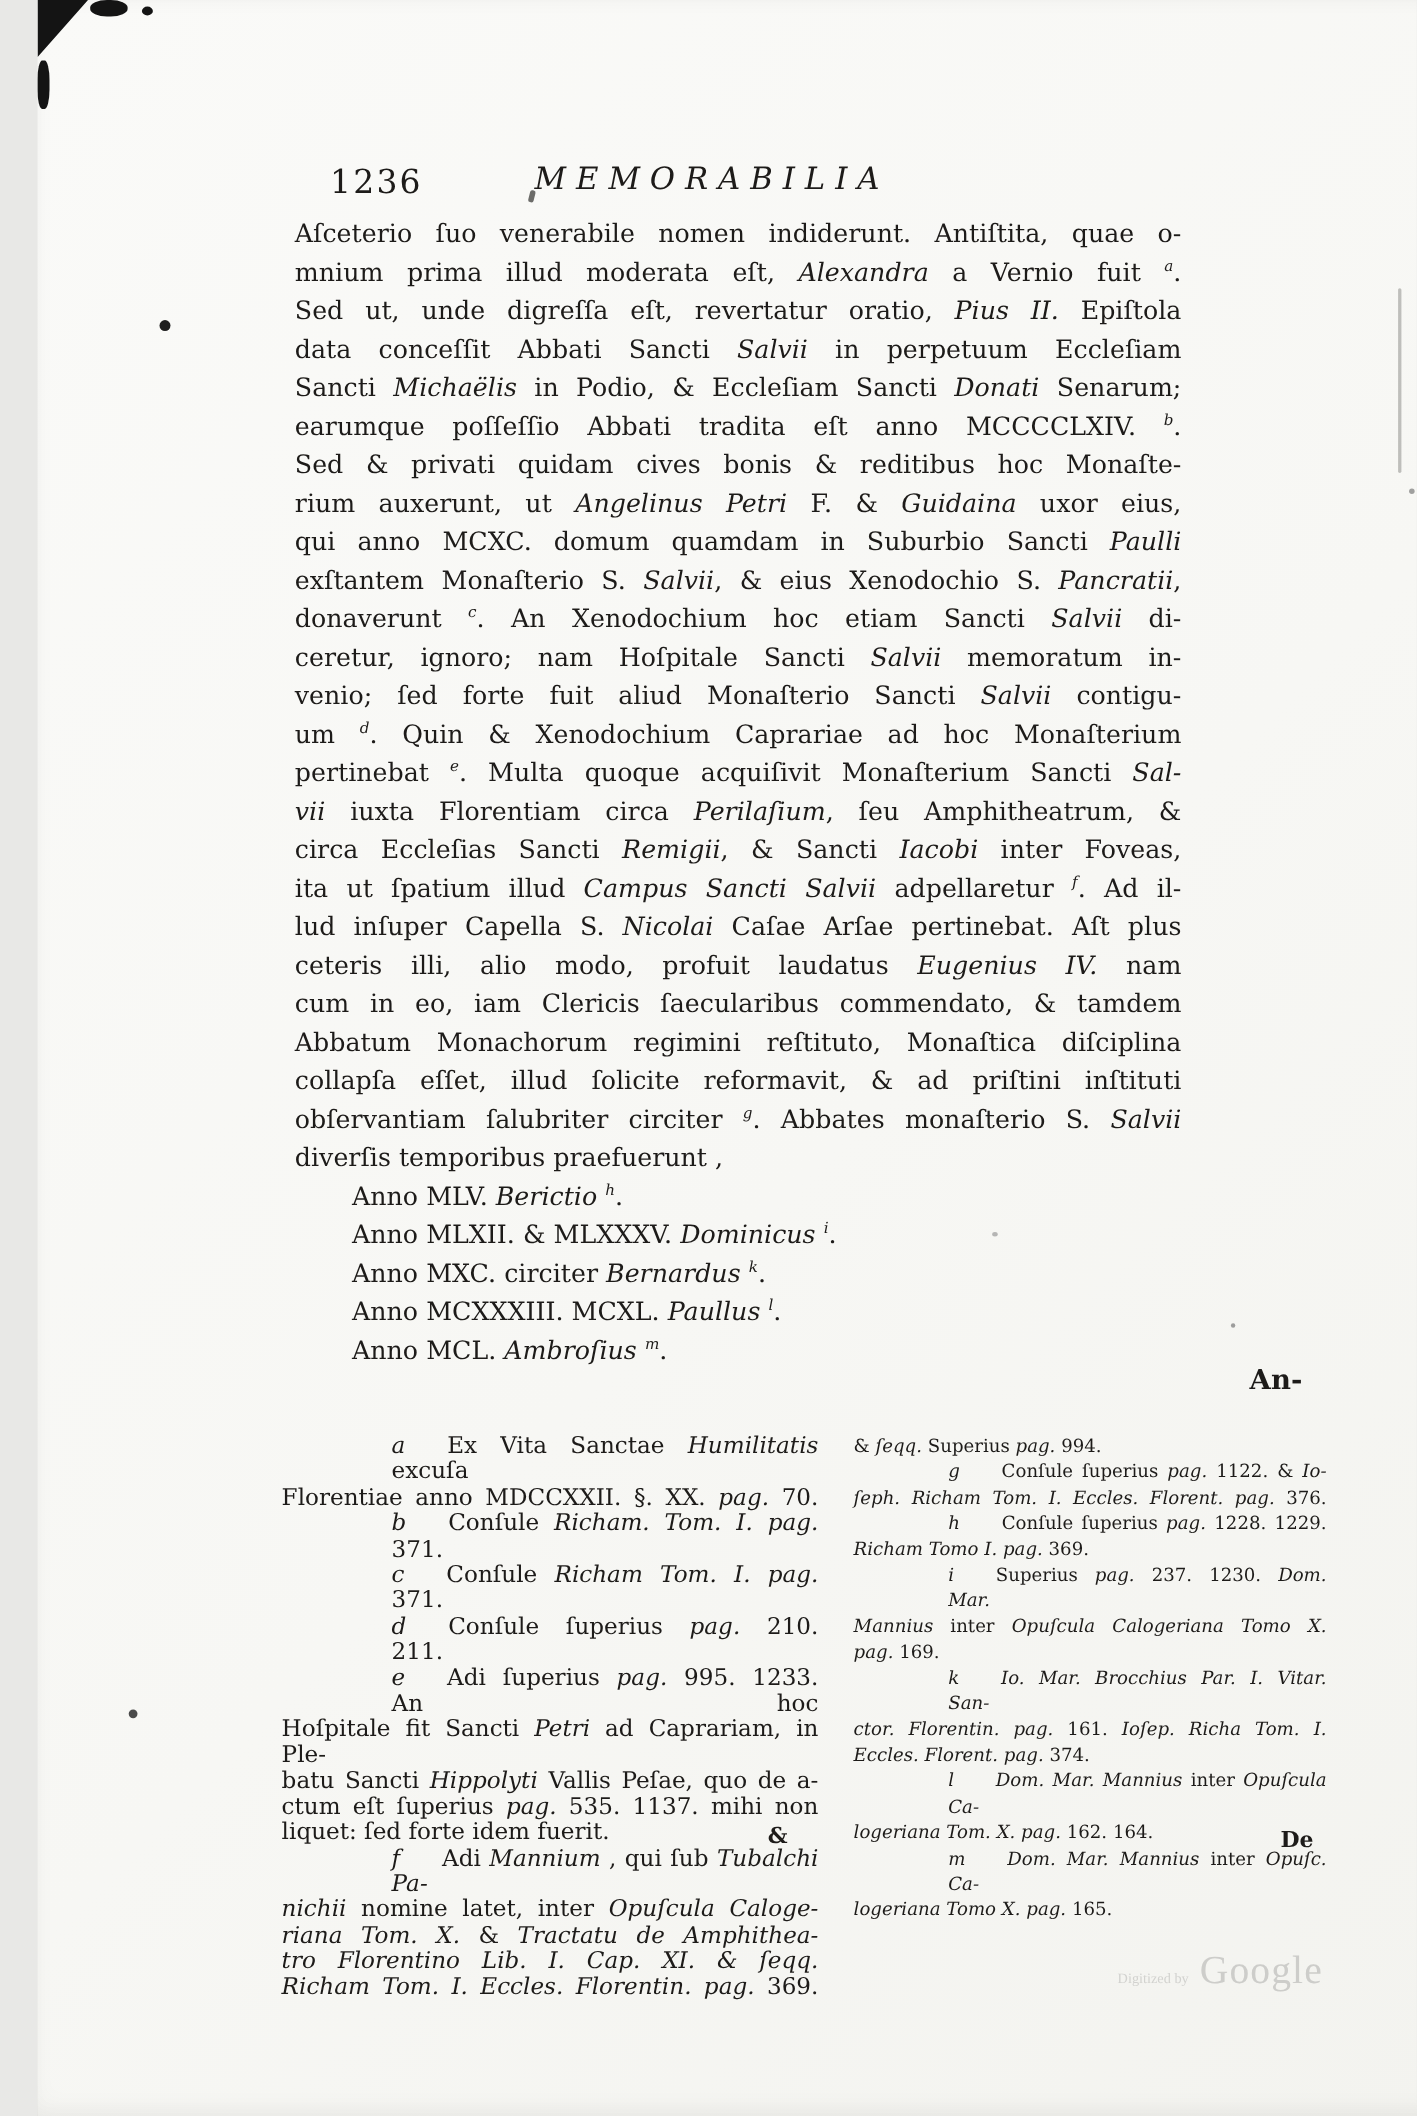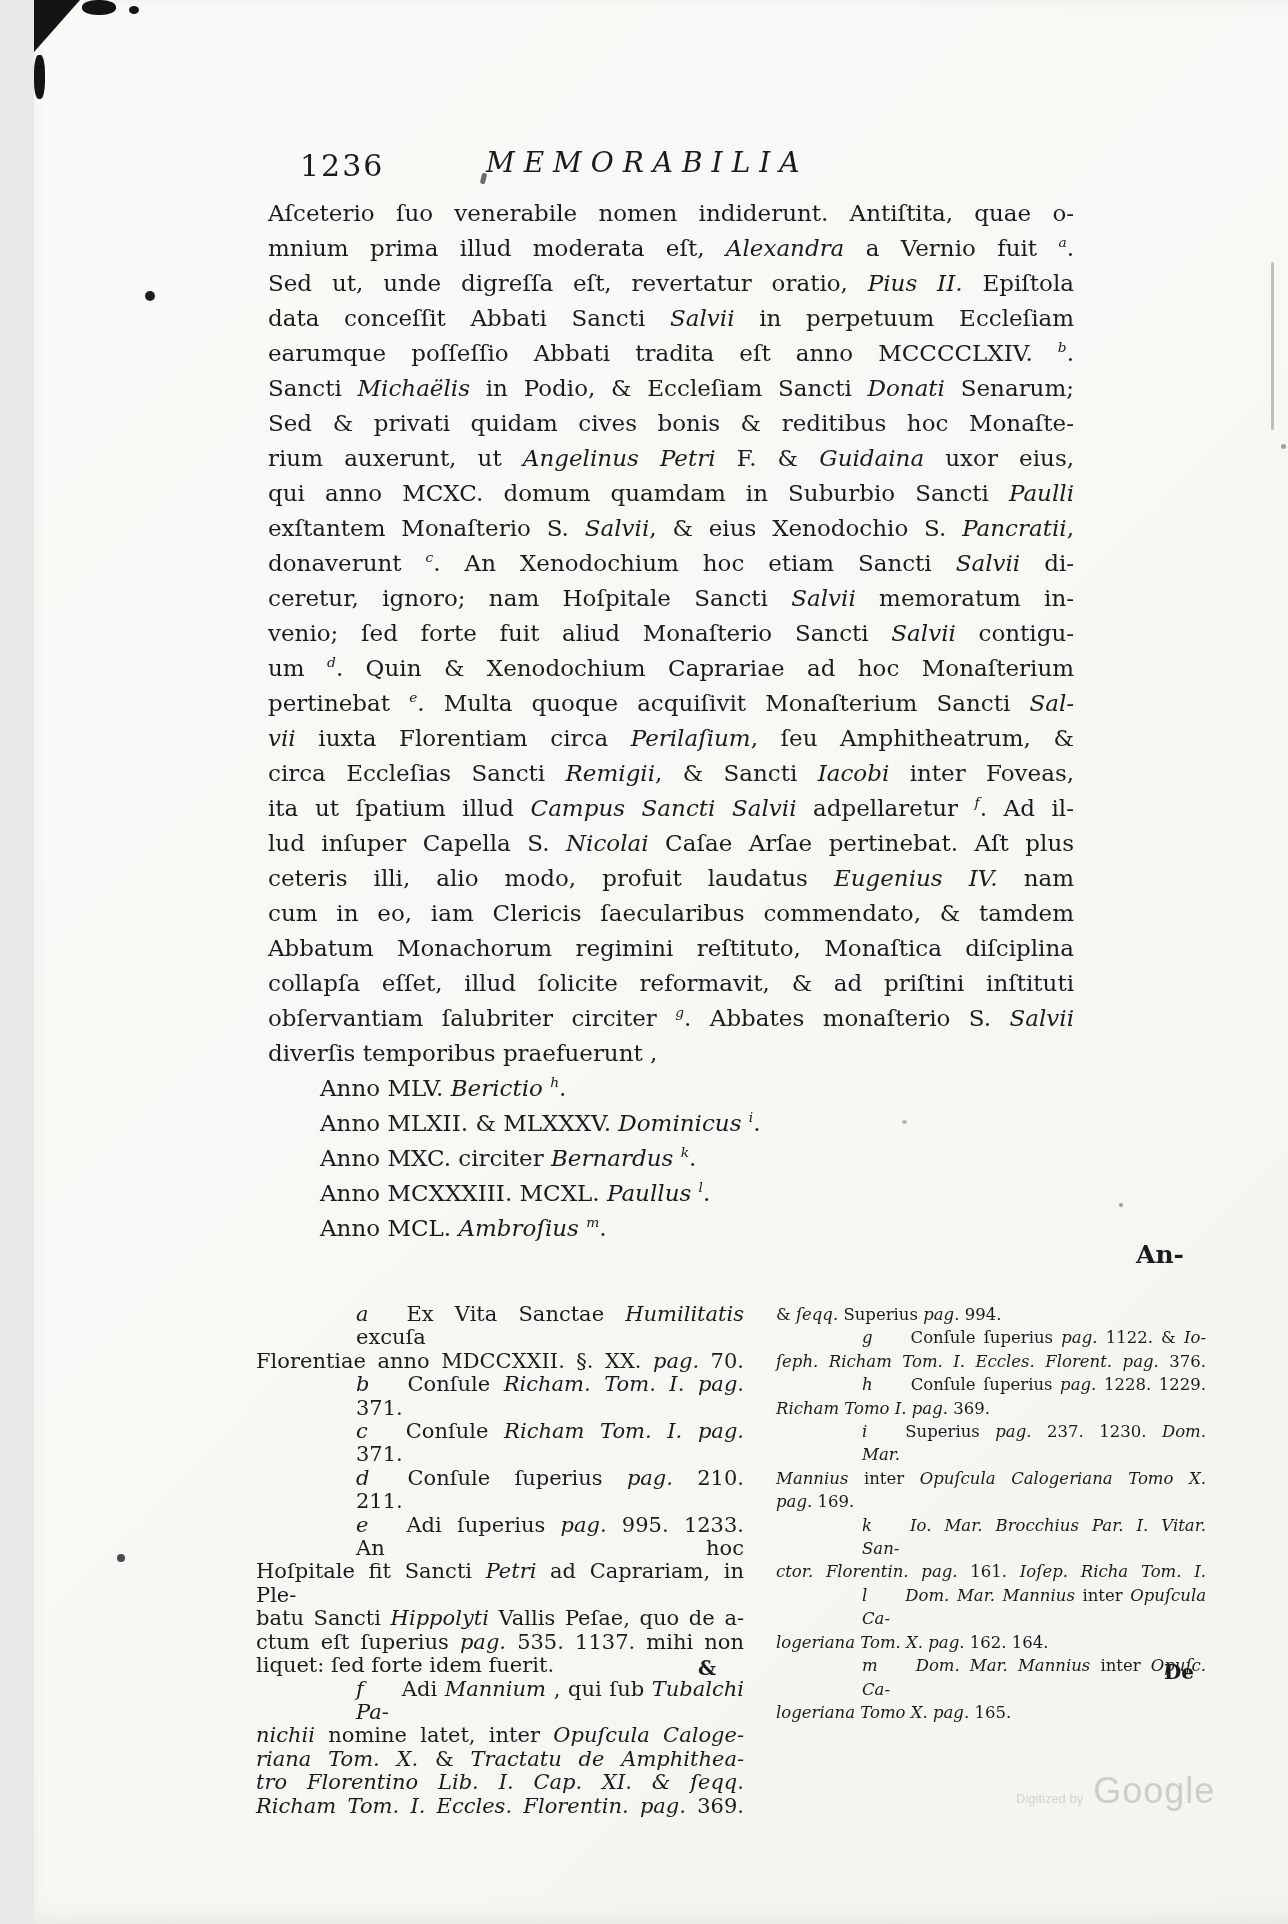--- a/index.html
+++ b/index.html
@@ -30,21 +30,21 @@
   .fn-right{left:742px;width:430px;font-size:16.5px;}
   .fn-col .ind2{padding-left:100px;}
   .fn-right .ind2{padding-left:86px;}
   
   .catchword{position:absolute;font-weight:bold;}
   .cw-mid{left:1102px;top:1240px;font-size:25px;}
   .cw-amp{left:664px;top:1656px;font-size:20px;}
   .cw-de{left:1130px;top:1660px;font-size:20px;}
   
   .watermark{position:absolute;left:982px;top:1770px;display:flex;align-items:baseline;gap:10px;
-    font-family:Liberation Sans, sans-serif;}
+    font-family:Liberation Serif, serif;}
   .wm-prefix{font-size:13px;color:#d2d2cf;}
   .wm-brand{font-size:36px;color:#cdcdca;letter-spacing:1px;font-weight:500;}
   
   .art{position:absolute;background:#141414;}
   .art-corner{left:0;top:0;width:46px;height:52px;clip-path:polygon(0 0,100% 0,52% 48%,0 100%);}
   .art-top1{left:48px;top:0;width:34px;height:15px;border-radius:45%;}
   .art-top2{left:95px;top:6px;width:10px;height:8px;border-radius:50%;}
   .art-left1{left:0;top:55px;width:11px;height:44px;border-radius:40%;}
   .art-bullet{left:111px;top:291px;width:10px;height:10px;border-radius:50%;background:#1e1e1e;}
   .art-dot-low{left:83px;top:1554px;width:8px;height:8px;border-radius:50%;background:#2c2c2c;opacity:.85;}
@@ -72,22 +72,22 @@
   <div class="art art-spk3"></div>
 
   <div class="pagenum">1236</div>
   <div class="runtitle">MEMORABILIA</div>
 
   <div class="body-lines">
       <div class="line"><span>Aſceterio ſuo venerabile nomen indiderunt. Antiſtita, quae o-</span></div>
       <div class="line"><span>mnium prima illud moderata eſt, </span><span class="it">Alexandra</span><span> a Vernio fuit </span><sup class="fnref">a</sup><span>.</span></div>
       <div class="line"><span>Sed ut, unde digreſſa eſt, revertatur oratio, </span><span class="it">Pius II.</span><span> Epiſtola</span></div>
       <div class="line"><span>data conceſſit Abbati Sancti </span><span class="it">Salvii</span><span> in perpetuum Eccleſiam</span></div>
+      <div class="line"><span>Sancti </span><span class="it">Michaëlis</span><span> in Podio, &amp; Eccleſiam Sancti </span><span class="it">Donati</span><span> Senarum;</span></div>
       <div class="line"><span>earumque poſſeſſio Abbati tradita eſt anno MCCCCLXIV. </span><sup class="fnref">b</sup><span>.</span></div>
-      <div class="line"><span>Sancti </span><span class="it">Michaëlis</span><span> in Podio, &amp; Eccleſiam Sancti </span><span class="it">Donati</span><span> Senarum;</span></div>
       <div class="line"><span>Sed &amp; privati quidam cives bonis &amp; reditibus hoc Monaſte-</span></div>
       <div class="line"><span>rium auxerunt, ut </span><span class="it">Angelinus Petri</span><span> F. &amp; </span><span class="it">Guidaina</span><span> uxor eius,</span></div>
       <div class="line"><span>qui anno MCXC. domum quamdam in Suburbio Sancti </span><span class="it">Paulli</span></div>
       <div class="line"><span>exſtantem Monaſterio S. </span><span class="it">Salvii</span><span>, &amp; eius Xenodochio S. </span><span class="it">Pancratii</span><span>,</span></div>
       <div class="line"><span>donaverunt </span><sup class="fnref">c</sup><span>. An Xenodochium hoc etiam Sancti </span><span class="it">Salvii</span><span> di-</span></div>
       <div class="line"><span>ceretur, ignoro; nam Hoſpitale Sancti </span><span class="it">Salvii</span><span> memoratum in-</span></div>
       <div class="line"><span>venio; ſed forte fuit aliud Monaſterio Sancti </span><span class="it">Salvii</span><span> contigu-</span></div>
       <div class="line"><span>um </span><sup class="fnref">d</sup><span>. Quin &amp; Xenodochium Caprariae ad hoc Monaſterium</span></div>
       <div class="line"><span>pertinebat </span><sup class="fnref">e</sup><span>. Multa quoque acquiſivit Monaſterium Sancti </span><span class="it">Sal-</span></div>
       <div class="line"><span class="it">vii</span><span> iuxta Florentiam circa </span><span class="it">Perilaſium</span><span>, ſeu Amphitheatrum, &amp;</span></div>
@@ -130,20 +130,21 @@
       <div class="line nj"><span>&amp; </span><span class="it">ſeqq.</span><span> Superius </span><span class="it">pag.</span><span> 994.</span></div>
       <div class="line ind2"><span class="fl">g</span><span>Conſule ſuperius </span><span class="it">pag.</span><span> 1122. &amp; </span><span class="it">Io-</span></div>
       <div class="line"><span class="it">ſeph. Richam Tom. I. Eccles. Florent. pag.</span><span> 376.</span></div>
       <div class="line ind2"><span class="fl">h</span><span>Conſule ſuperius </span><span class="it">pag.</span><span> 1228. 1229.</span></div>
       <div class="line nj"><span class="it">Richam Tomo I. pag.</span><span> 369.</span></div>
       <div class="line ind2"><span class="fl">i</span><span>Superius </span><span class="it">pag.</span><span> 237. 1230. </span><span class="it">Dom. Mar.</span></div>
       <div class="line"><span class="it">Mannius</span><span> inter </span><span class="it">Opuſcula Calogeriana Tomo X.</span></div>
       <div class="line nj"><span class="it">pag.</span><span> 169.</span></div>
       <div class="line ind2"><span class="fl">k</span><span class="it">Io. Mar. Brocchius Par. I. Vitar. San-</span></div>
       <div class="line"><span class="it">ctor. Florentin. pag.</span><span> 161. </span><span class="it">Ioſep. Richa Tom. I.</span></div>
+      <div class="line nj"><span class="it">Eccles. Florent. pag.</span><span> 374.</span></div>
       <div class="line ind2"><span class="fl">l</span><span class="it">Dom. Mar. Mannius</span><span> inter </span><span class="it">Opuſcula Ca-</span></div>
       <div class="line nj"><span class="it">logeriana Tom. X. pag.</span><span> 162. 164.</span></div>
       <div class="line ind2"><span class="fl">m</span><span class="it">Dom. Mar. Mannius</span><span> inter </span><span class="it">Opuſc. Ca-</span></div>
       <div class="line nj"><span class="it">logeriana Tomo X. pag.</span><span> 165.</span></div>
     </div>
 
   <div class="catchword cw-amp">&amp;</div>
   <div class="catchword cw-de">De</div>
 
   <div class="watermark">

